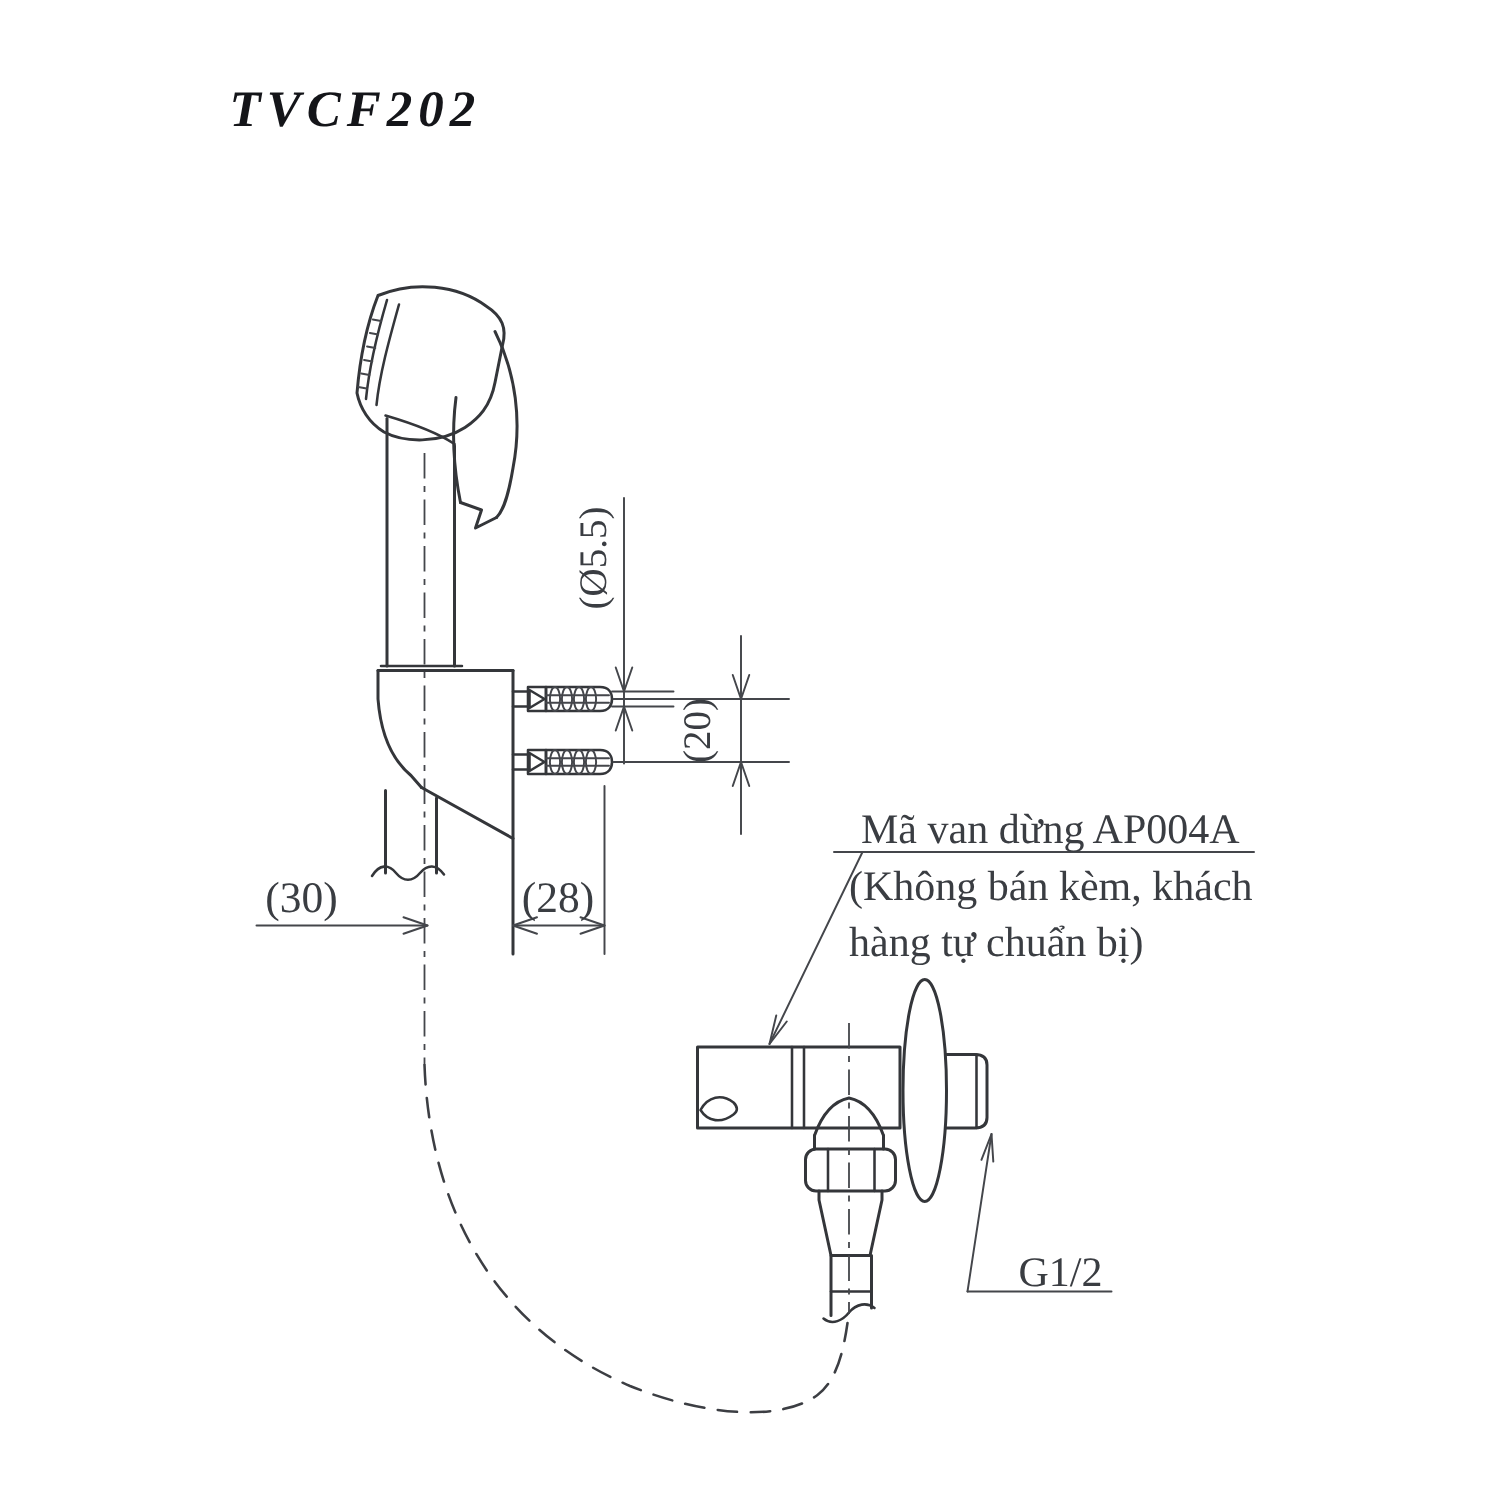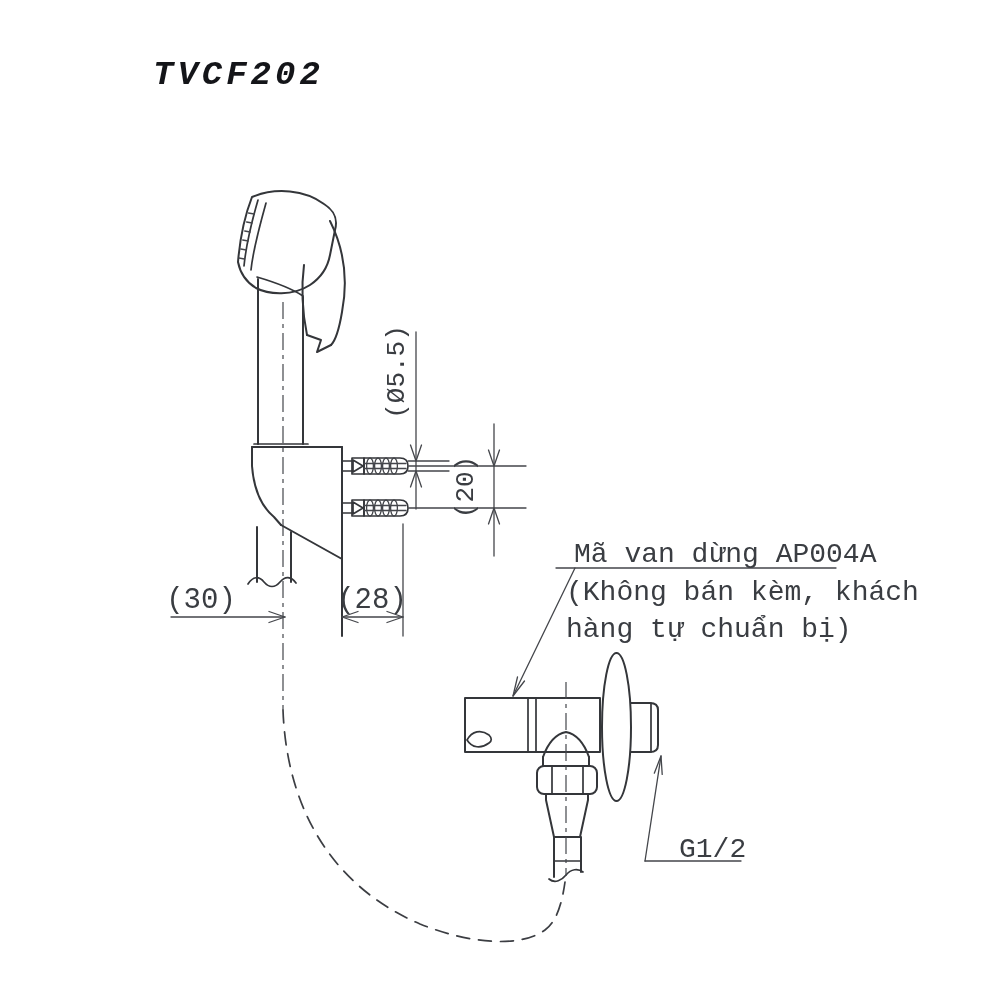--- a/index.html
+++ b/index.html
@@ -1,17 +1,17 @@
 <!DOCTYPE html>
 <html><head>
 <meta charset="utf-8">
 <style>
   html,body{margin:0;padding:0;background:#ffffff;}
   .page{position:relative;width:1000px;height:1000px;background:#ffffff;overflow:hidden;
-        font-family:Liberation Mono, monospace;}
+        font-family:Liberation Serif, serif;}
   svg{position:absolute;left:0;top:0;}
   .ln{fill:none;stroke:#34363a;stroke-width:2;stroke-linecap:round;stroke-linejoin:round;}
   .lnf{fill:none;stroke:#34363a;stroke-width:1.7;stroke-linecap:round;stroke-linejoin:round;}
   .thin{fill:none;stroke:#44464b;stroke-width:1.3;stroke-linecap:round;stroke-linejoin:round;}
   .cl{fill:none;stroke:#44464b;stroke-width:1.2;stroke-dasharray:17 5 4 5;}
   .hose{fill:none;stroke:#3c3e43;stroke-width:1.7;stroke-dasharray:13 9;stroke-linecap:round;}
   .dimtxt{fill:#3a3d42;font-size:29px;}
   .dimtxt-r{fill:#3a3d42;font-size:26px;}
   .notetxt{fill:#3a3d42;font-size:28px;}
   .titletxt{fill:#141519;font-size:34px;font-weight:bold;font-style:italic;letter-spacing:4px;}

